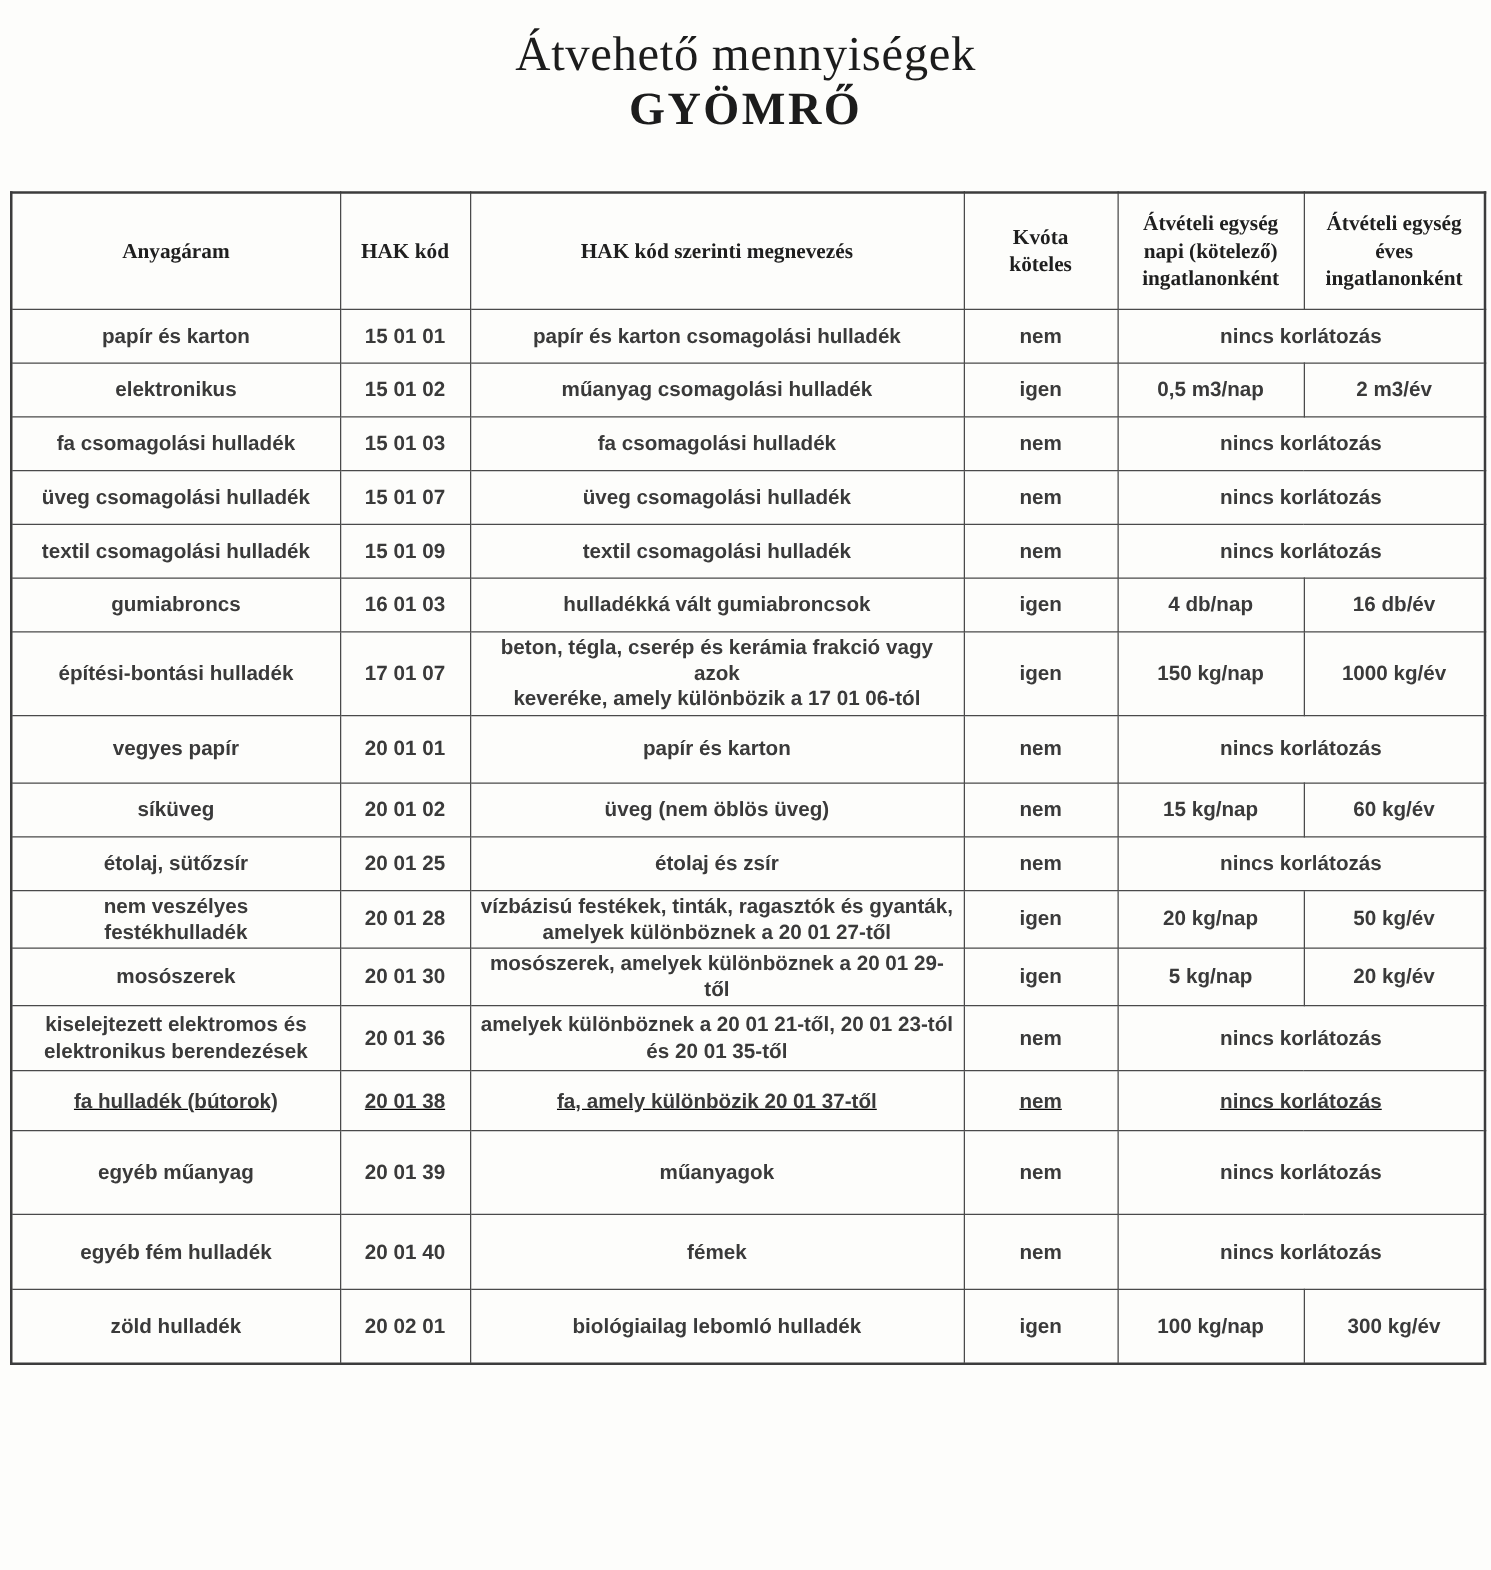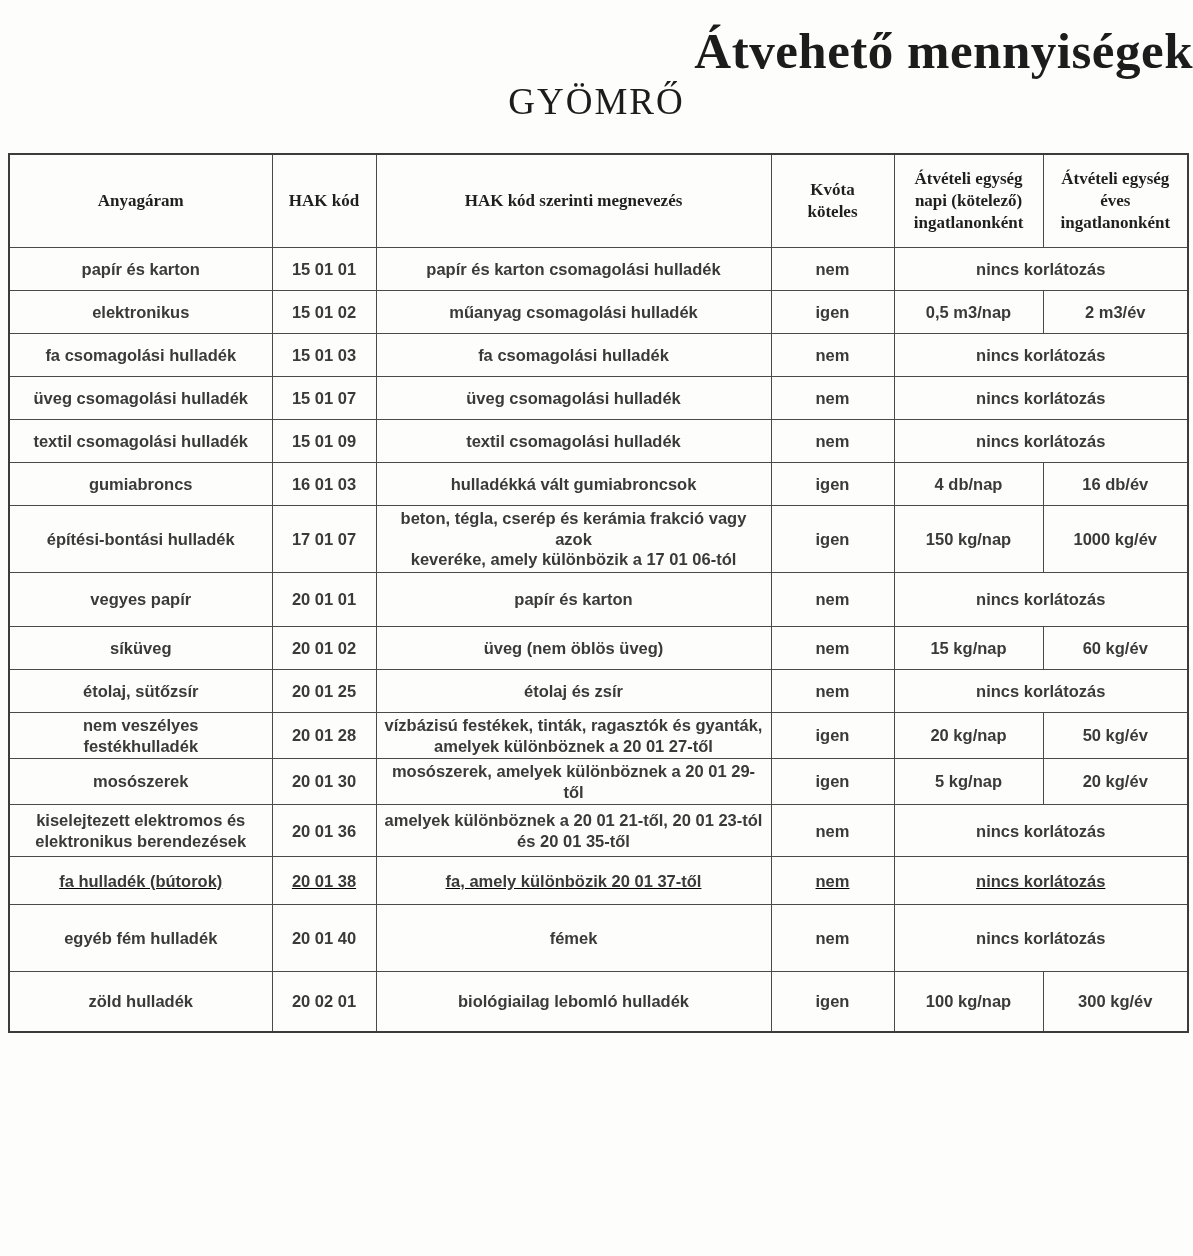--- a/index.html
+++ b/index.html
@@ -16,30 +16,29 @@
   }
   
   .title-block {
     padding-top: 22px;
     text-align: center;
     font-family: "Liberation Serif", "DejaVu Serif", serif;
     color: #1c1c1c;
   }
   .title-line1 {
     margin: 0;
-    font-size: 51px;
-    font-weight: bold;
+    font-size: 39px;
+    font-weight: normal;
     line-height: 1.15;
     letter-spacing: 0.5px;
-    text-align: right;
   }
   .title-line2 {
     margin: 0;
     font-size: 37px;
-    font-weight: normal;
+    font-weight: bold;
     line-height: 1.15;
     letter-spacing: 2px;
   }
   
   table.doc-table {
     position: absolute;
     top: 153px;
     left: 8px;
     width: 1179px;
     border-collapse: collapse;
@@ -225,20 +224,27 @@
           <td colspan="2">nincs korlátozás</td>
         </tr>
         <tr>
           <td>fa hulladék (bútorok)</td>
           <td>20 01 38</td>
           <td>fa, amely különbözik 20 01 37-től</td>
           <td>nem</td>
           <td colspan="2">nincs korlátozás</td>
         </tr>
         <tr>
+          <td>egyéb műanyag</td>
+          <td>20 01 39</td>
+          <td>műanyagok</td>
+          <td>nem</td>
+          <td colspan="2">nincs korlátozás</td>
+        </tr>
+        <tr>
           <td>egyéb fém hulladék</td>
           <td>20 01 40</td>
           <td>fémek</td>
           <td>nem</td>
           <td colspan="2">nincs korlátozás</td>
         </tr>
         <tr>
           <td>zöld hulladék</td>
           <td>20 02 01</td>
           <td>biológiailag lebomló hulladék</td>

